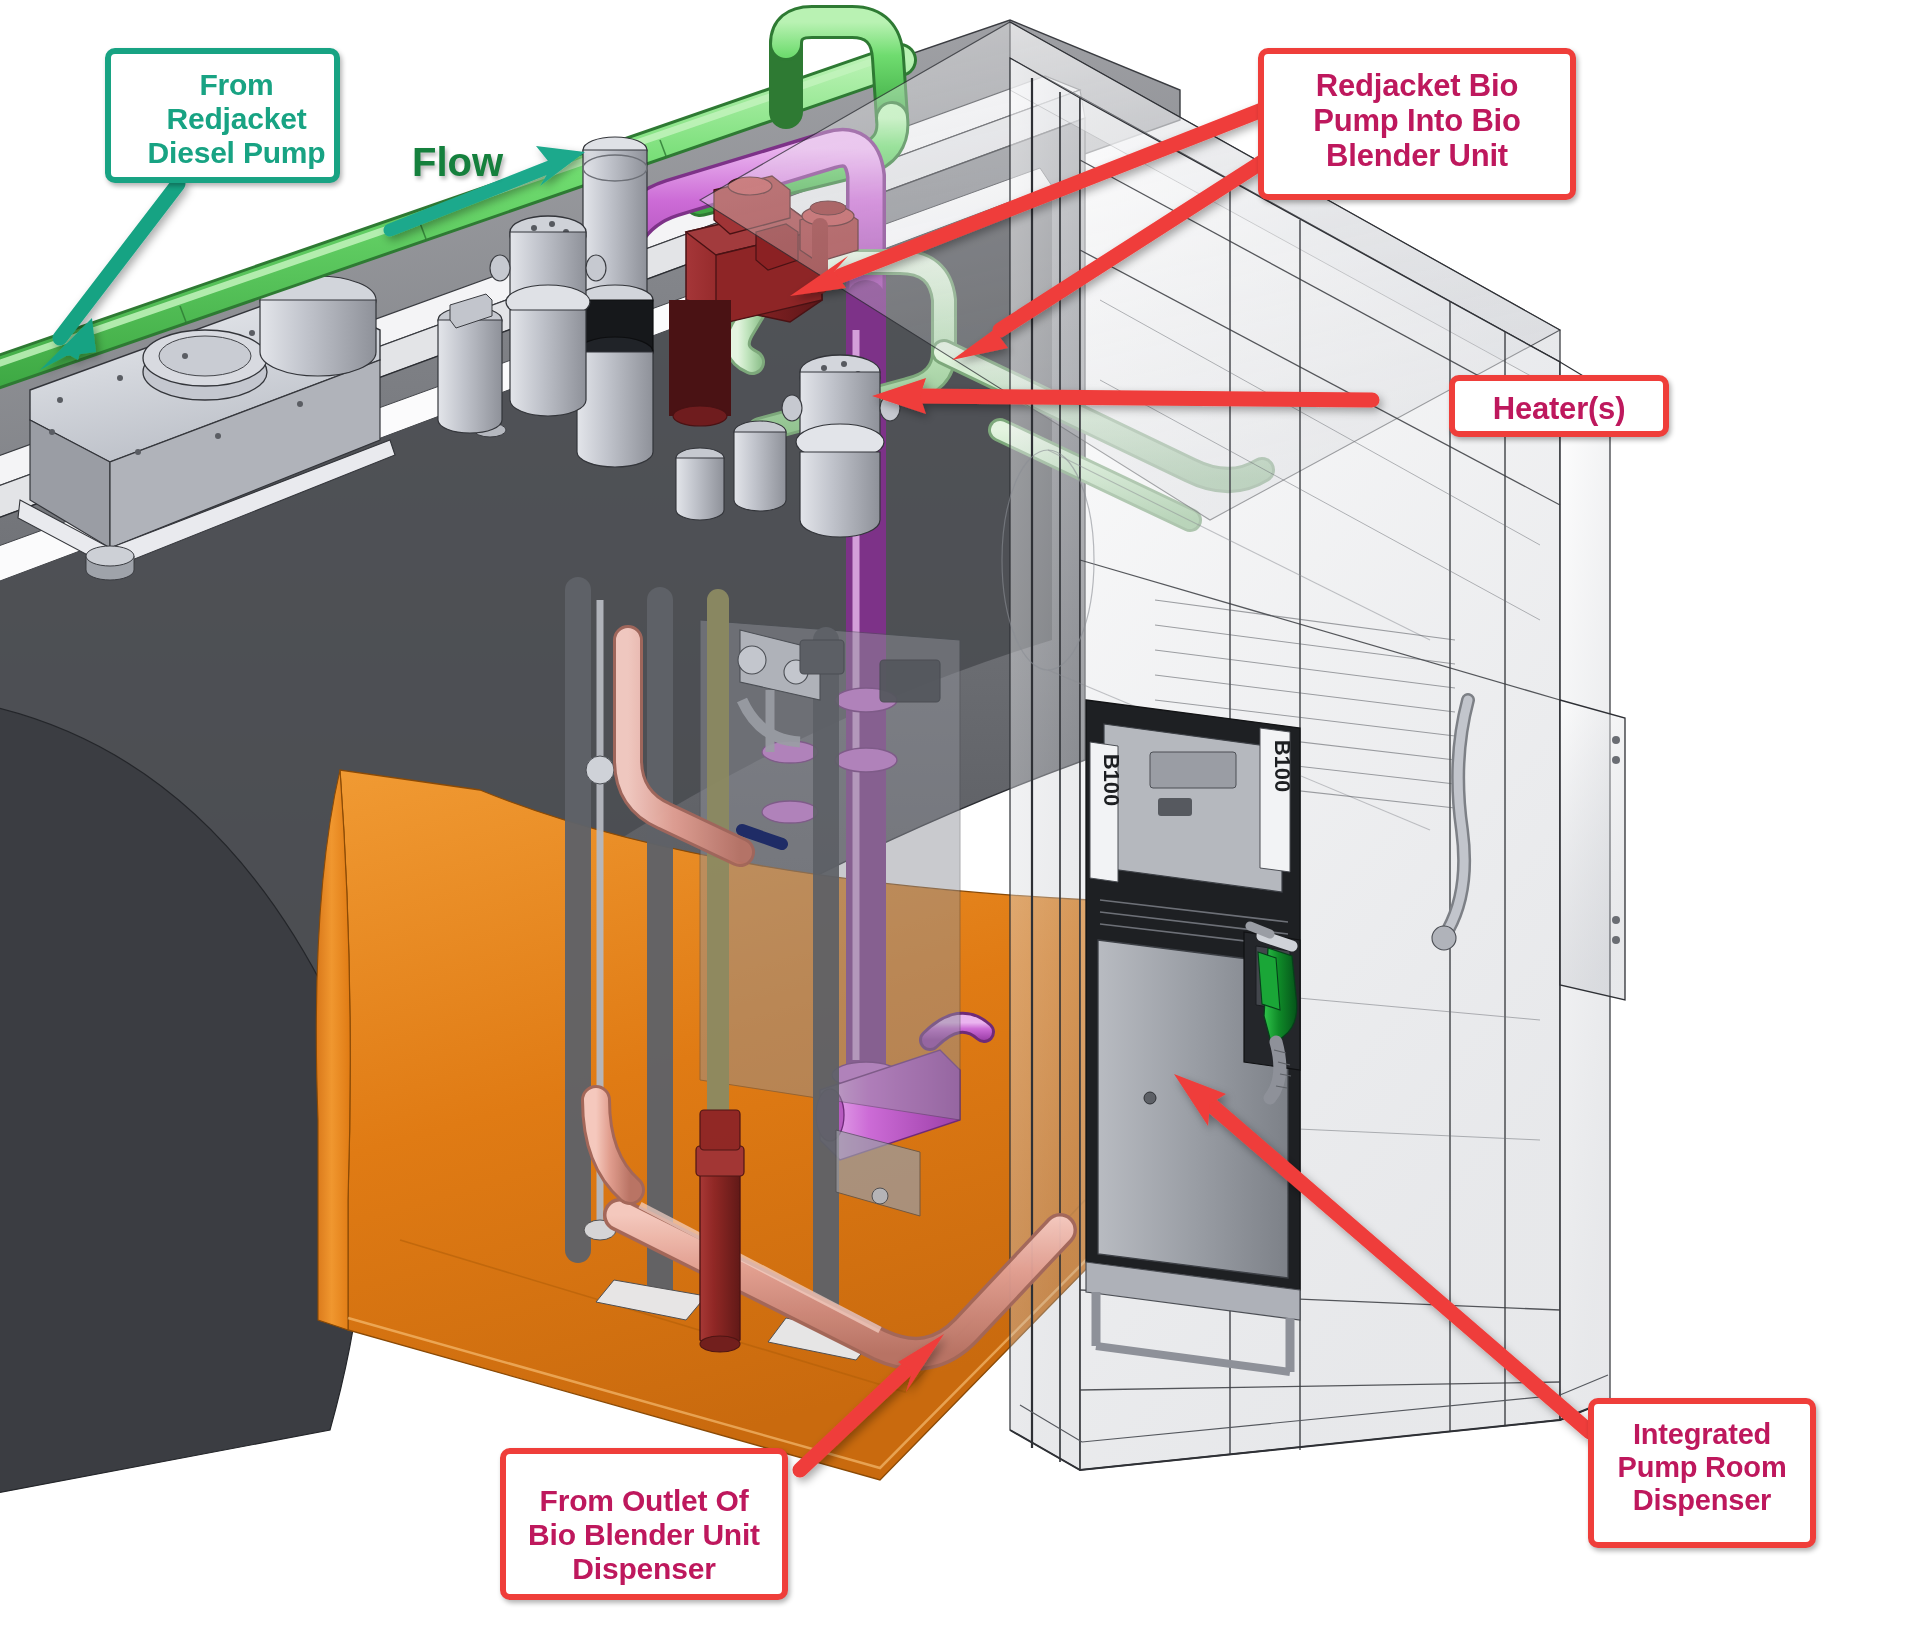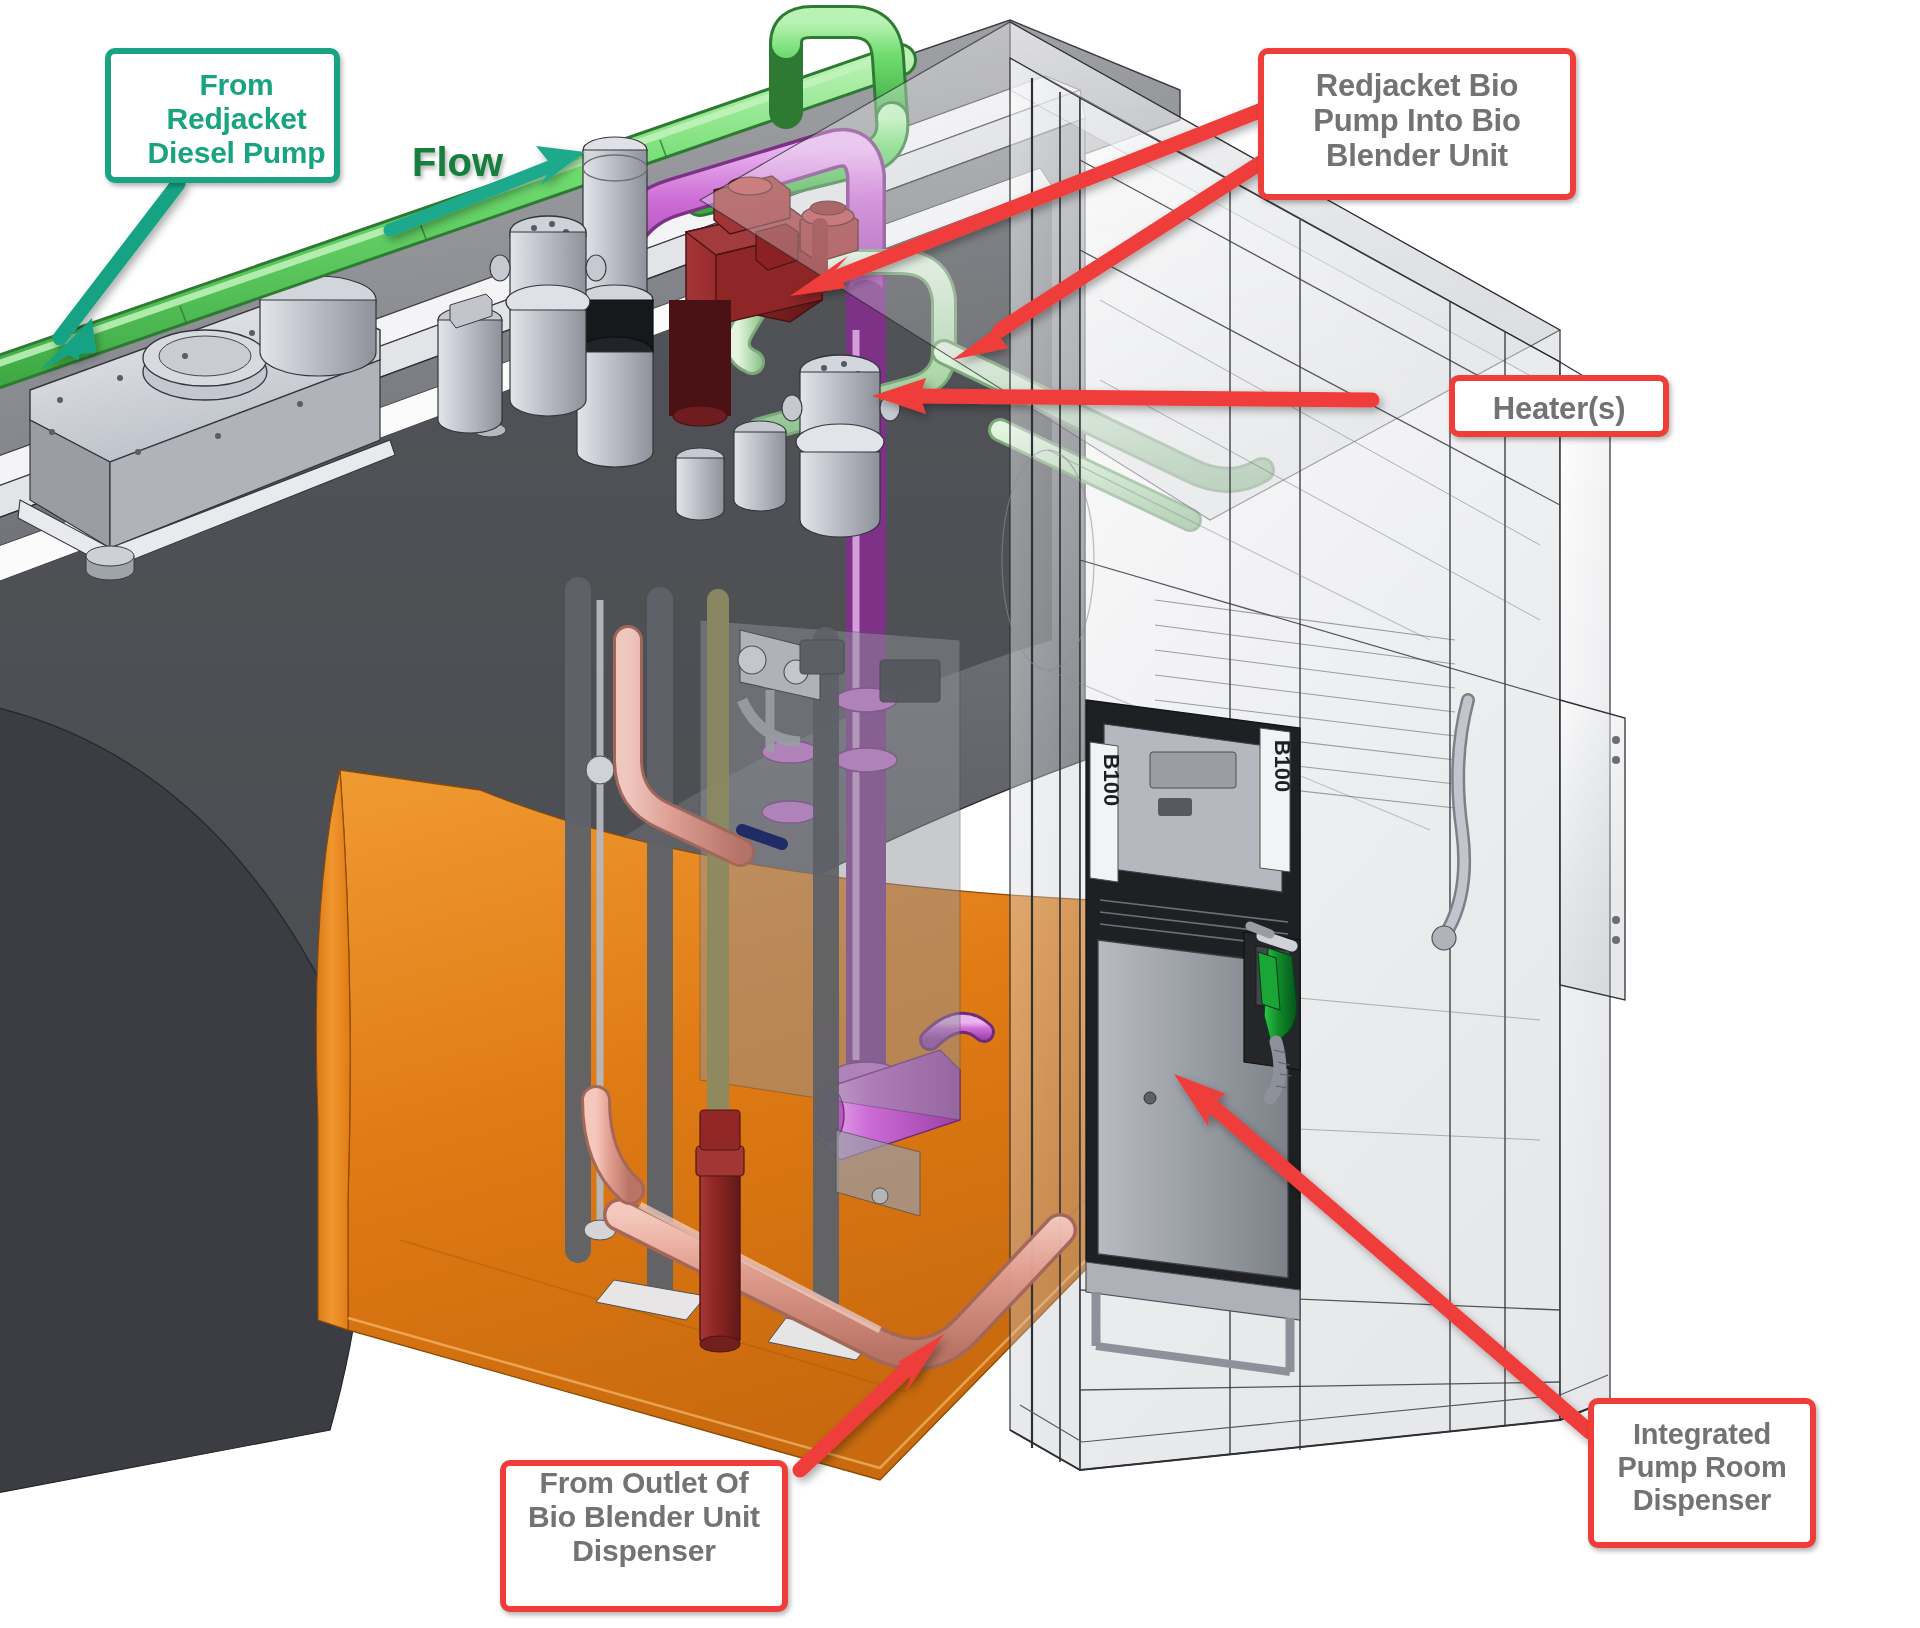--- a/index.html
+++ b/index.html
@@ -3,21 +3,21 @@
 <meta charset="utf-8">
 <title>Bio Blender Tank CAD Diagram</title>
 <style>
   html,body{margin:0;padding:0;background:#ffffff;}
   body{font-family:"Liberation Sans", sans-serif;}
   #stage{position:relative;width:1920px;height:1628px;background:#ffffff;overflow:hidden;}
   #scene{position:absolute;inset:0;}
   .callout{position:absolute;background:#ffffff;border-radius:10px;box-sizing:border-box;
     text-align:center;font-weight:bold;line-height:1.13;letter-spacing:-0.2px;
     box-shadow:2px 3px 5px rgba(0,0,0,.30);}
-  .callout.red{border:6px solid #ef3e3a;color:#737373;}
+  .callout.red{border:6px solid #ef3e3a;color:#be185d;}
   .callout.teal{border:6px solid #18a383;color:#18a383;}
   .flowlabel{position:absolute;font-weight:bold;color:#15803d;
     text-shadow:2px 3px 4px rgba(0,0,0,.30);}
 </style>
 </head>
 <body>
 
 <div id="stage">
 
   <svg id="scene" viewBox="0 0 1920 1628">
@@ -537,21 +537,21 @@
   <div class="callout red" style="left:1258px; top:48px; width:318px; height:152px; padding-top:14px; font-size:31px;">
     <div>Redjacket Bio</div>
     <div>Pump Into Bio</div>
     <div>Blender Unit</div>
   </div>
 
   <div class="callout red" style="left:1449px; top:375px; width:220px; height:62px; padding-top:10px; font-size:31px;">
     <div>Heater(s)</div>
   </div>
 
-  <div class="callout red" style="left:500px; top:1448px; width:288px; height:152px; padding-top:0; font-size:30px;margin-top:12px;">
+  <div class="callout red" style="left:500px; top:1448px; width:288px; height:152px; padding-top:30px; font-size:30px;">
     <div>From Outlet Of</div>
     <div>Bio Blender Unit</div>
     <div>Dispenser</div>
   </div>
 
   <div class="callout red" style="left:1588px; top:1398px; width:228px; height:150px; padding-top:14px; font-size:29px;">
     <div>Integrated</div>
     <div>Pump Room</div>
     <div>Dispenser</div>
   </div>

